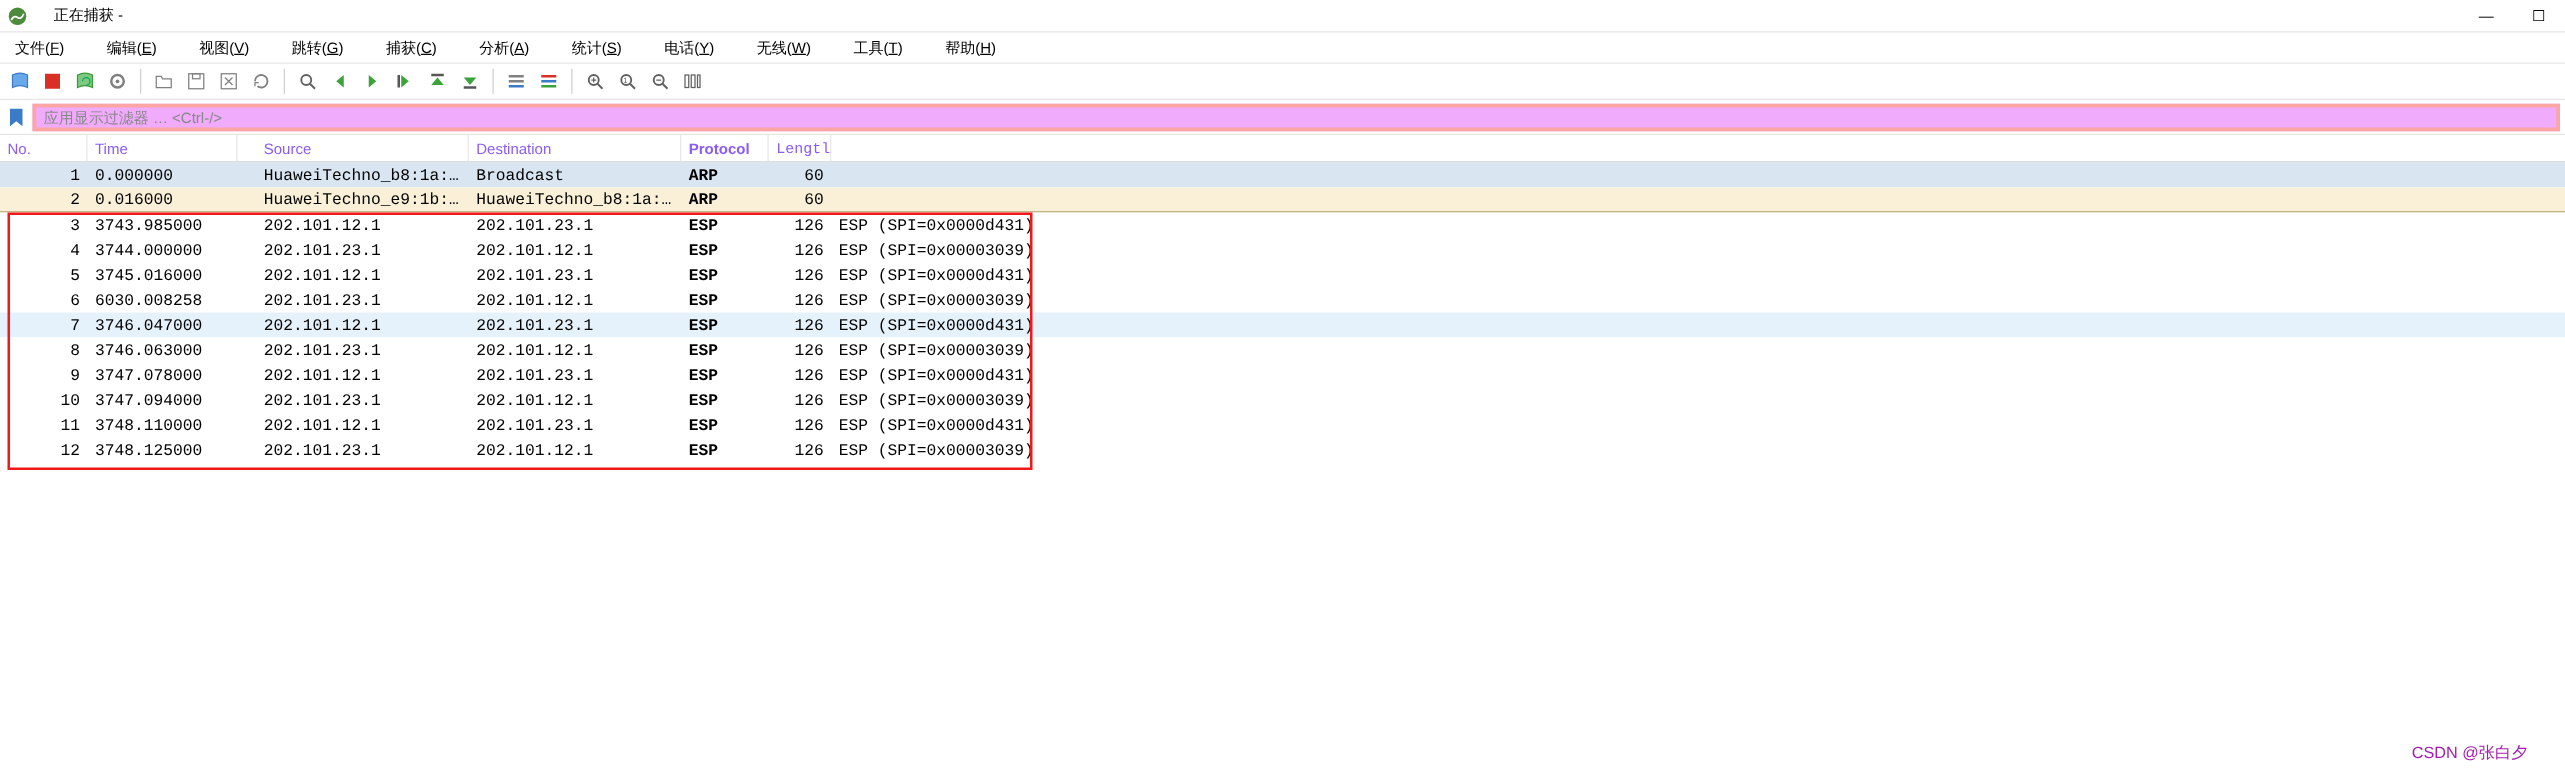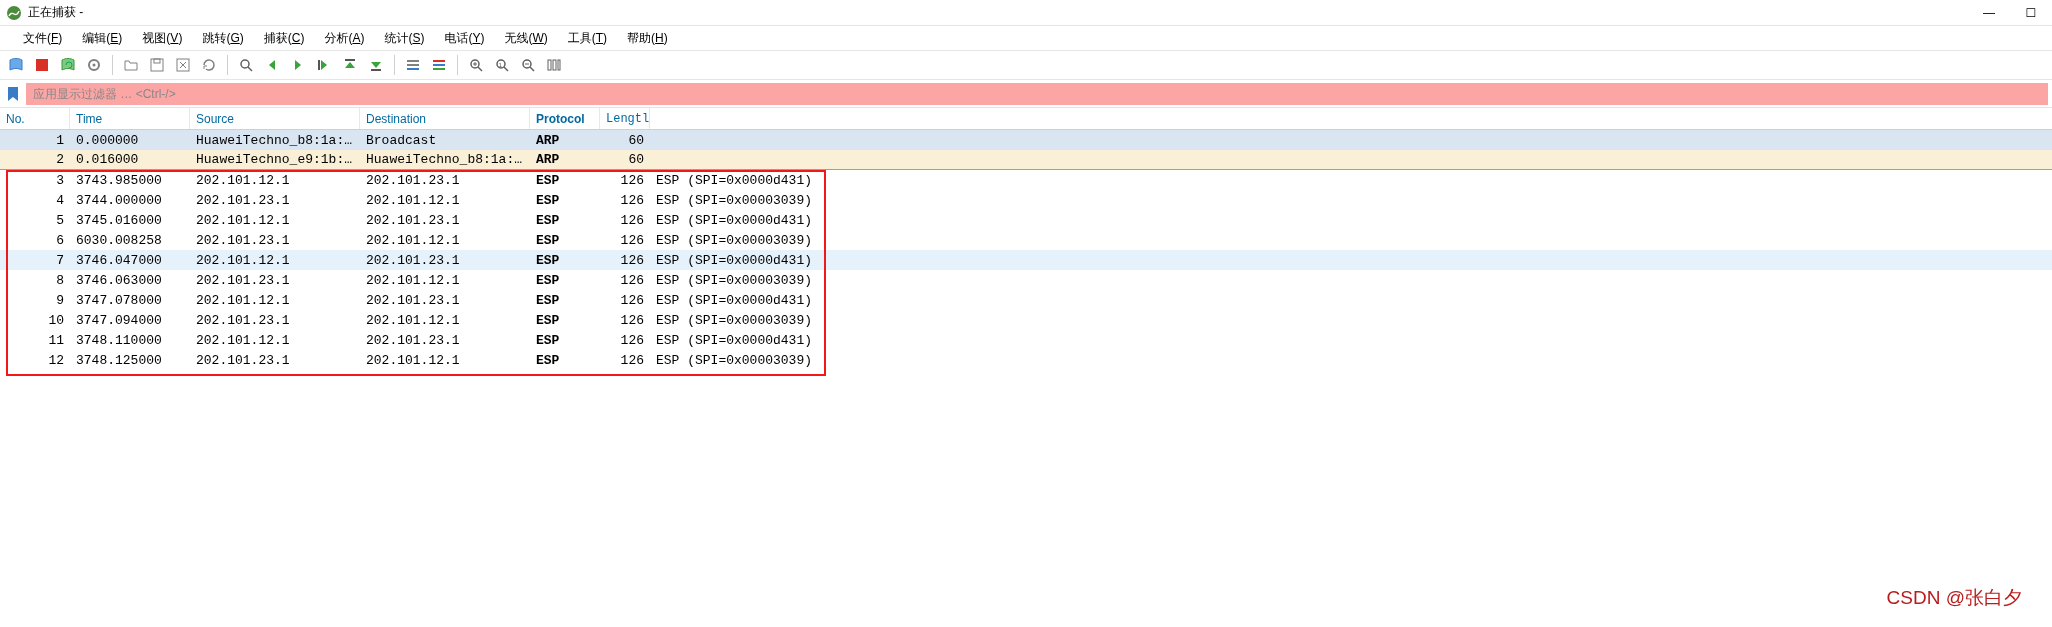--- a/index.html
+++ b/index.html
@@ -19,37 +19,37 @@
     display: flex;
     align-items: center;
     padding: 0 6px;
     border-bottom: 1px solid #e5e5e5;
   }
   .titlebar .app-icon {
     width: 16px; height: 16px;
     margin-right: 6px;
     display: inline-flex; align-items: center; justify-content: center;
   }
-  .titlebar .title { font-size: 12px; }
+  .titlebar .title { font-size: 12px; margin-left: 15px; }
   .titlebar .win-controls {
     margin-left: auto;
     display: flex; gap: 24px;
     padding-right: 6px;
   }
   .titlebar .win-controls span {
     width: 18px; text-align: center; cursor: pointer;
     font-family: "Segoe UI Symbol", sans-serif;
   }
   
   .menubar {
     height: 24px;
     display: flex;
     align-items: center;
-    padding: 0 13px;
-    gap: 0;
+    padding: 0 2px;
+    gap: 14px;
   }
   .menubar .menu-item {
     padding: 2px 10px;
     cursor: pointer;
   }
   .menu-key { text-decoration: underline; }
   
   .toolbar {
     height: 30px;
     display: flex;
@@ -81,35 +81,35 @@
     border-bottom: 1px solid #e5e5e5;
   }
   .filterbar .bm-icon {
     width: 18px; height: 18px;
     display: inline-flex; align-items: center; justify-content: center;
     cursor: pointer;
   }
   .filterbar input {
     flex: 1;
     height: 22px;
-    border: 1px solid #fca5a5;
+    border: 3px solid #fca5a5;
     padding: 0 6px;
     font-size: 12px;
-    background: #fca5a5;
+    background: #f0abfc;
   }
   .filterbar input::placeholder { color: #888; }
   
   .packet-header {
     height: 22px;
     display: flex;
     align-items: center;
     background: #fff;
     border-bottom: 1px solid #d0d0d0;
     font-size: 12px;
-    color: #0369a1;
+    color: #8b5cf6;
     user-select: none;
   }
   .packet-header .col {
     padding: 0 6px;
     border-right: 1px solid #e8e8e8;
     height: 100%;
     display: flex;
     align-items: center;
     cursor: pointer;
     overflow: hidden;
@@ -126,43 +126,43 @@
     align-items: center;
     white-space: nowrap;
   }
   .row .cell {
     padding: 0 6px;
     overflow: hidden;
     text-overflow: clip;
   }
   .c-no   { width: 70px; text-align: right; }
   .c-time { width: 120px; }
-  .c-src  { width: 170px; }
+  .c-src  { width: 170px; margin-left: 15px; }
   .c-dst  { width: 170px; }
   .c-proto{ width: 70px; font-weight: bold; }
   .c-len  { width: 50px; text-align: right; font-family: Liberation Mono, monospace; }
   .c-info { flex: 1; }
   
   .row-arp1 { background: #d9e6f2; }
   .row-arp2 { background: #faf0d7; border-bottom: 1px solid #b0a070; }
   .row-esp  { background: #fff; }
   .row-sel  { background: #e6f2fb; }
   
   .red-box {
     position: absolute;
     border: 2px solid #f01818;
     pointer-events: none;
   }
   
   .watermark {
     position: absolute;
     right: 30px;
     bottom: 16px;
-    font-size: 19px;
-    color: #b91c1c;
+    font-size: 13px;
+    color: #a21caf;
     pointer-events: none;
     text-align: right;
   }
   svg { display: block; }
 </style>
 </head>
 <body>
 
 <div class="titlebar">
   <span class="app-icon">

